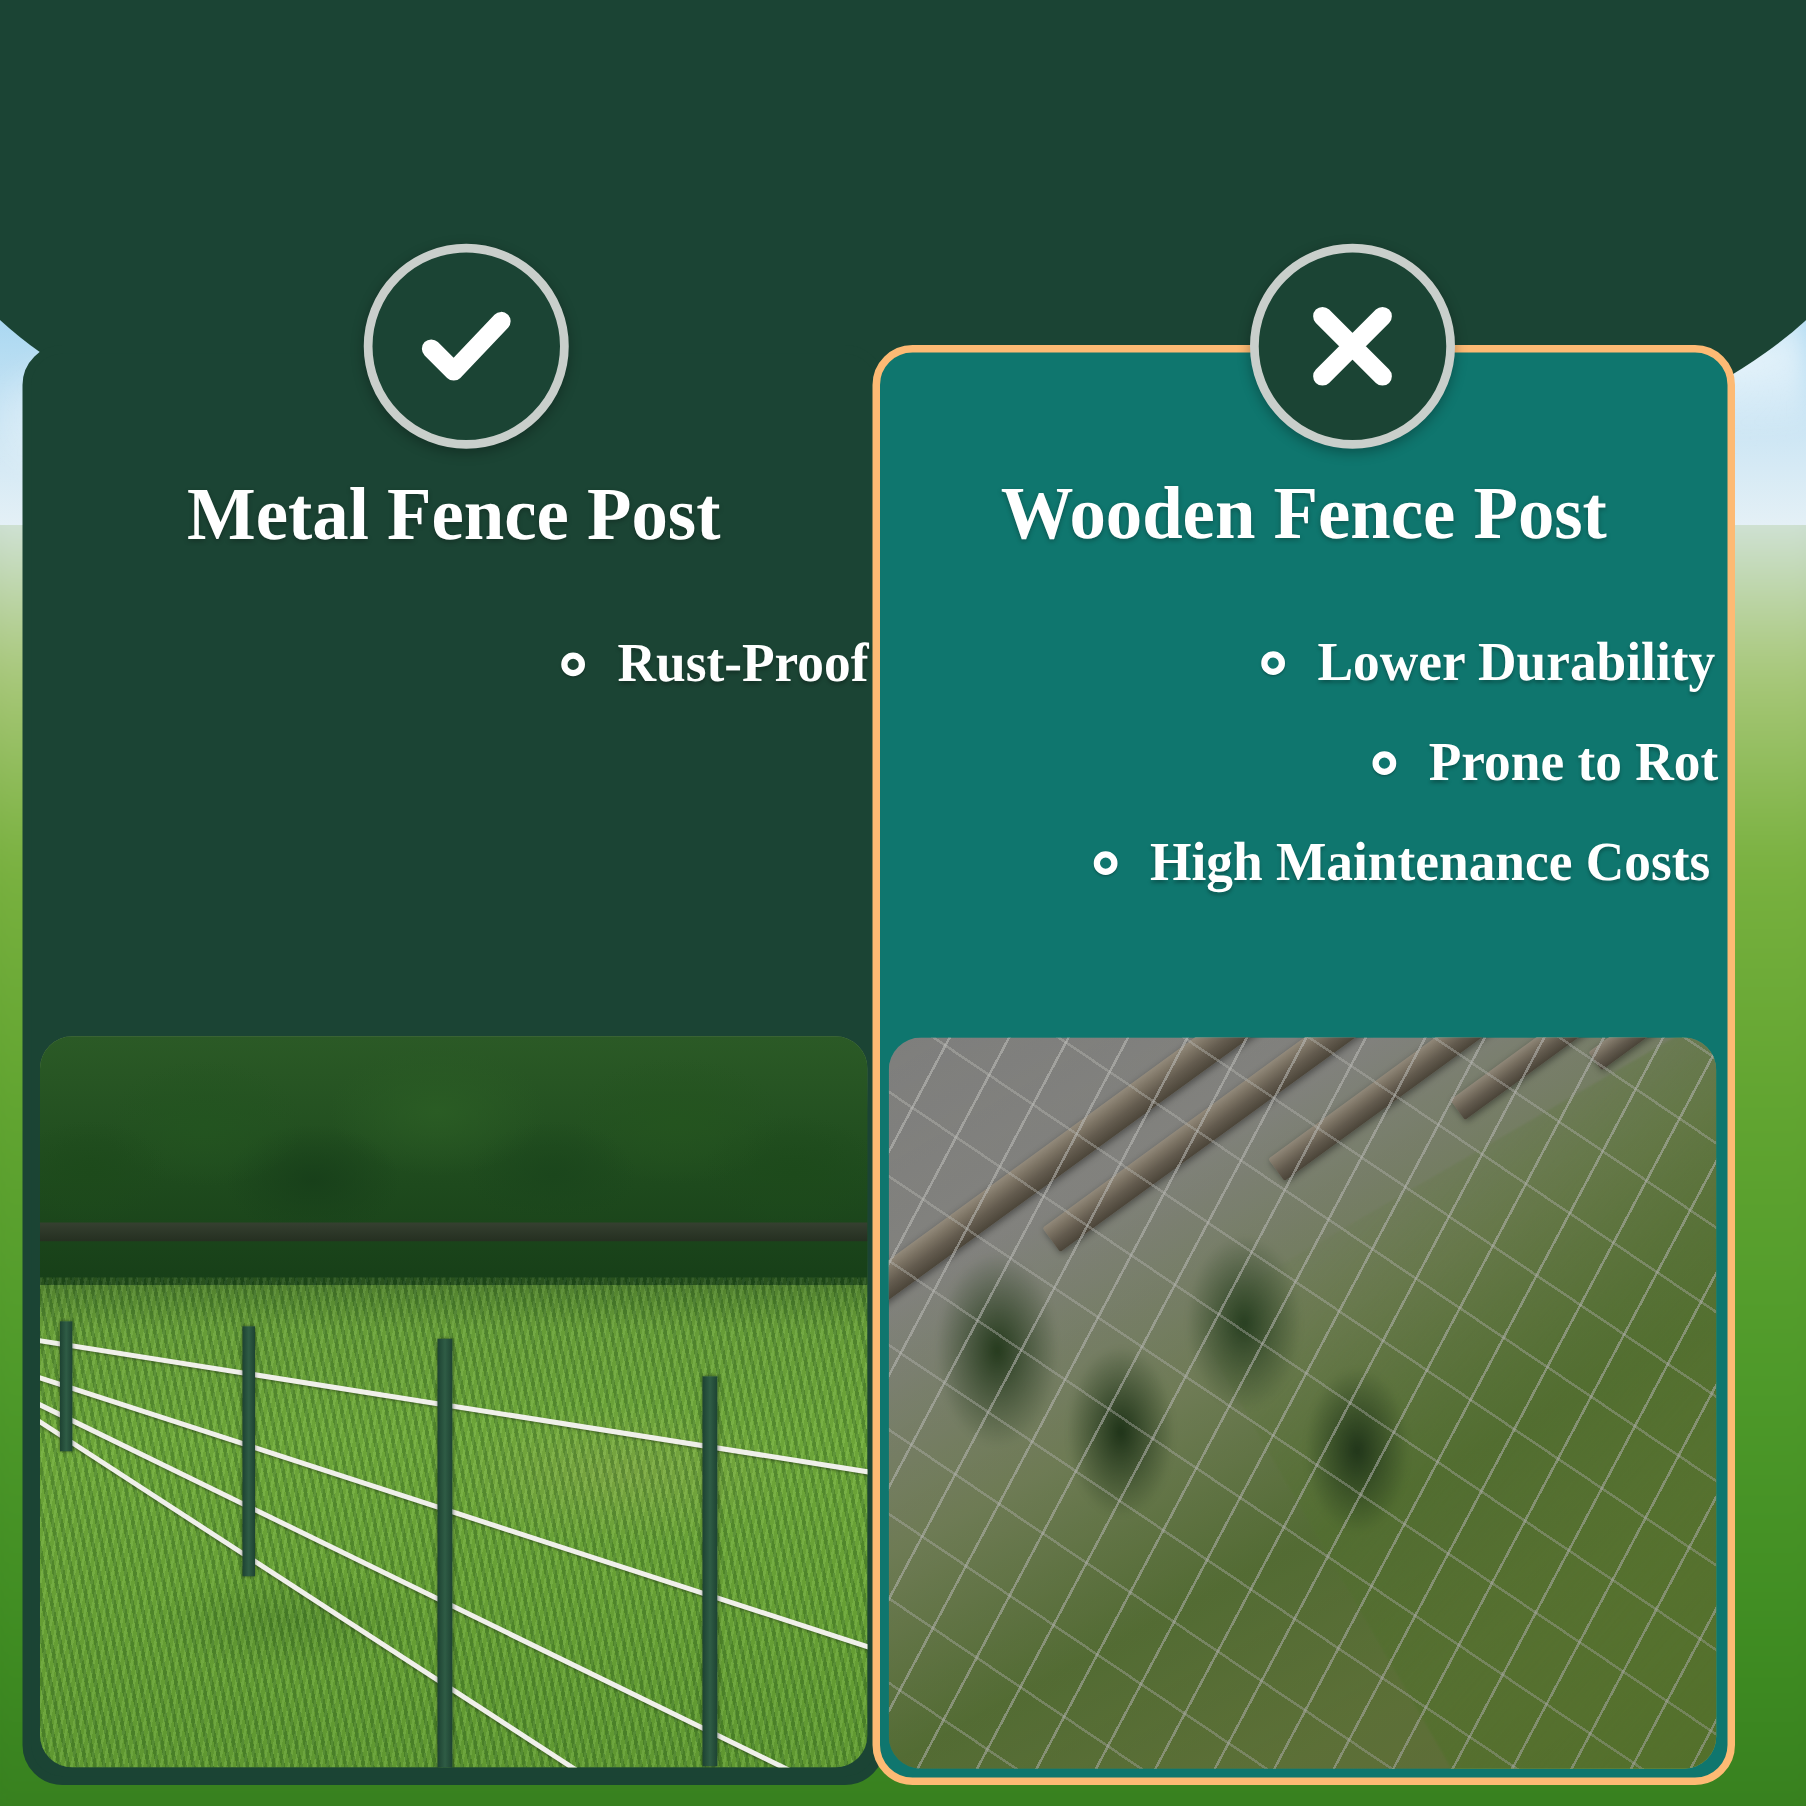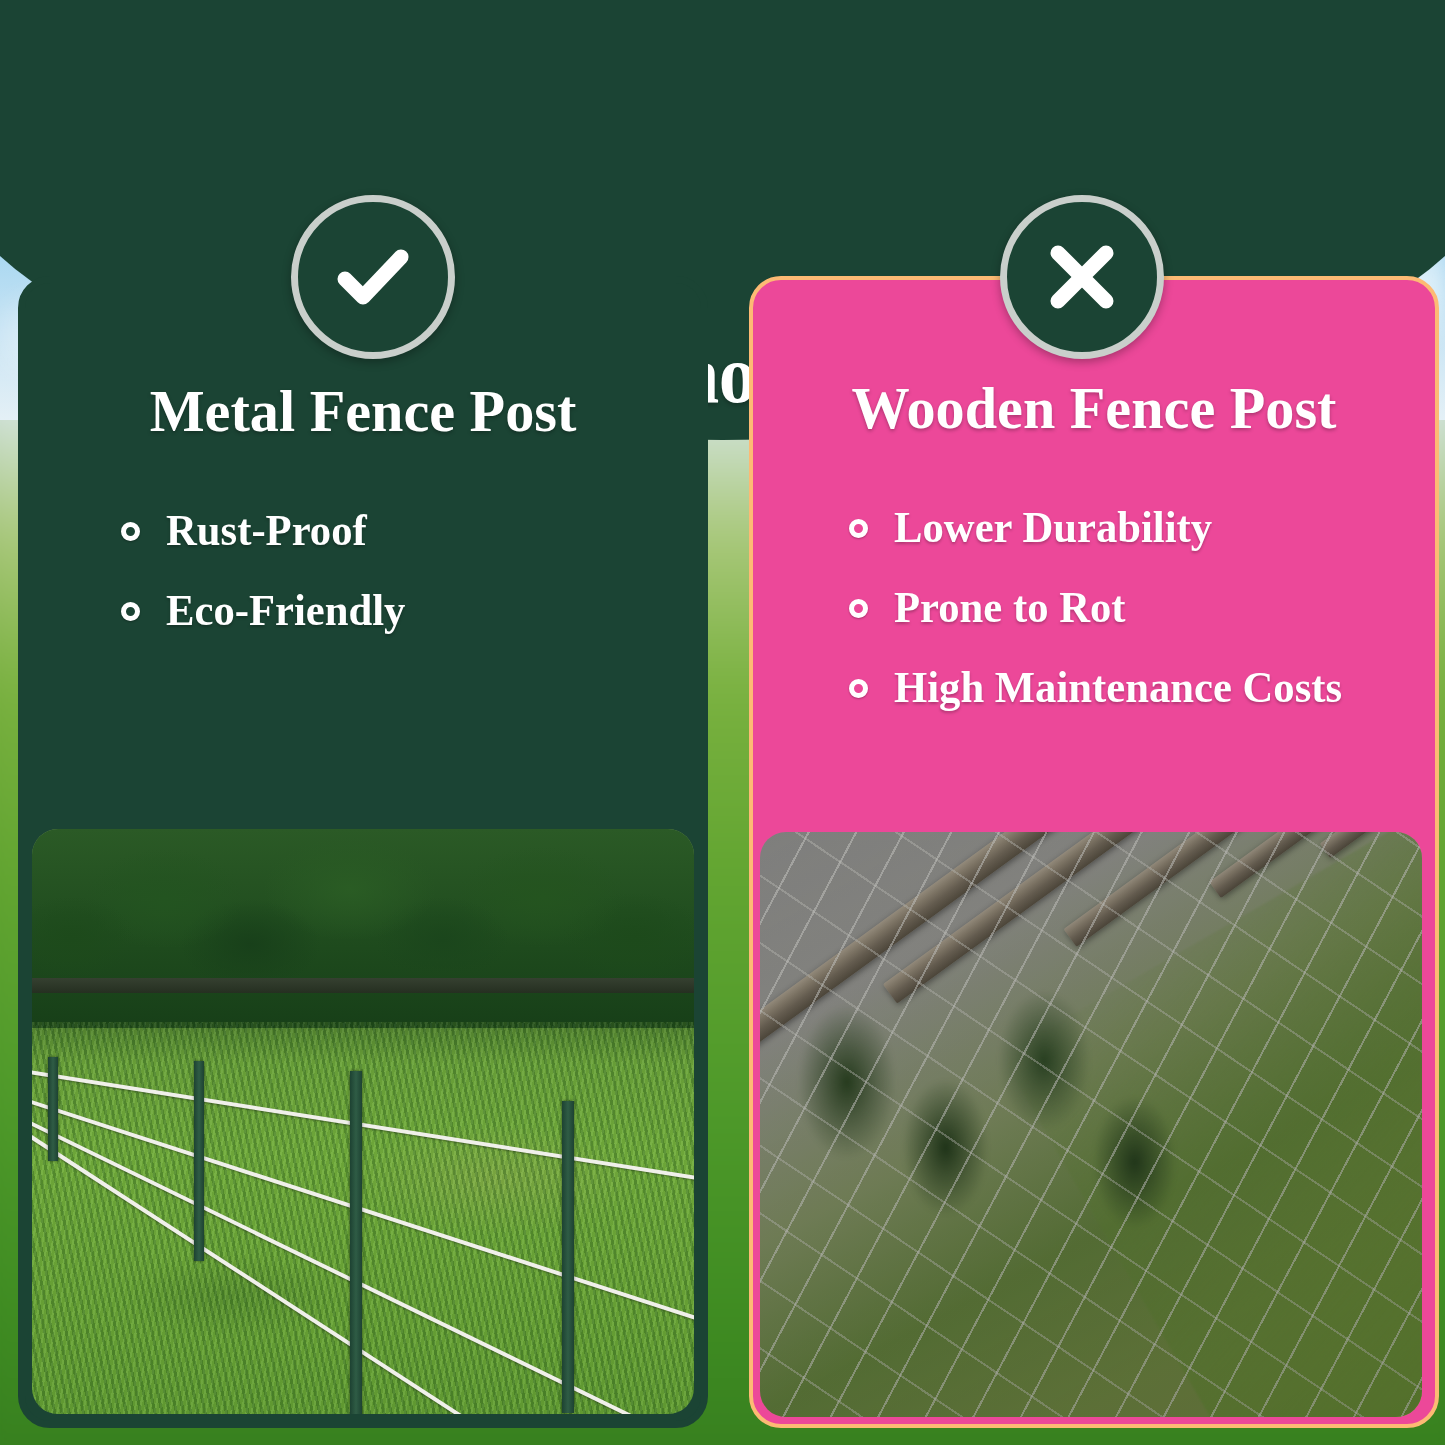--- a/index.html
+++ b/index.html
@@ -80,43 +80,44 @@
     position:absolute;top:276px;width:690px;height:1152px;
     border-radius:32px;
     box-sizing:border-box;
   }
   .card.pro{
     left:18px;
     background:#1b4434;
     border:7px solid #1b4434;
   }
   .card.con{
-    left:749px;
-    background:#ec4899;
-    border:4px solid #fdba74;
+    left:698px;
+    background:#0f766e;
+    border:6px solid #fdba74;
   }
 
   .card-heading{
     position:absolute;left:0;top:98px;width:100%;
     color:#ffffff;
     font-size:60px;font-weight:bold;
     text-align:center;
     line-height:1;
     transform:scaleX(.97);
     text-shadow:0 2px 4px rgba(0,0,0,.28);
   }
 
   .bullets{
     position:absolute;left:0;top:208px;width:100%;
     margin:0;padding:0;list-style:none;
   }
   .bullet{
     display:flex;align-items:center;
     height:80px;
     padding-left:96px;
+    justify-content:flex-end;
   }
   .bullet-marker{
     flex:0 0 auto;
     width:19px;height:19px;border-radius:50%;
     border:5px solid #ffffff;
     box-sizing:border-box;
     margin-right:26px;
     box-shadow:0 1px 2px rgba(0,0,0,.3);
   }
   .bullet-text{
@@ -257,24 +258,20 @@
   <div class="cards">
 
     <div class="card pro">
 
       <div class="card-heading">Metal Fence Post</div>
 
       <ul class="bullets">
         <li class="bullet">
           <span class="bullet-marker"></span>
           <span class="bullet-text">Rust-Proof</span>
-        </li>
-        <li class="bullet">
-          <span class="bullet-marker"></span>
-          <span class="bullet-text">Eco-Friendly</span>
         </li>
       </ul>
 
       <div class="photo">
         <div class="photo-metal">
           <div class="tree-canopy"></div>
           <div class="far-fence"></div>
           <div class="grass-texture"></div>
 
           <div class="wire" style="left:-10px;top:240px;width:760px;transform:rotate(9deg);"></div>

